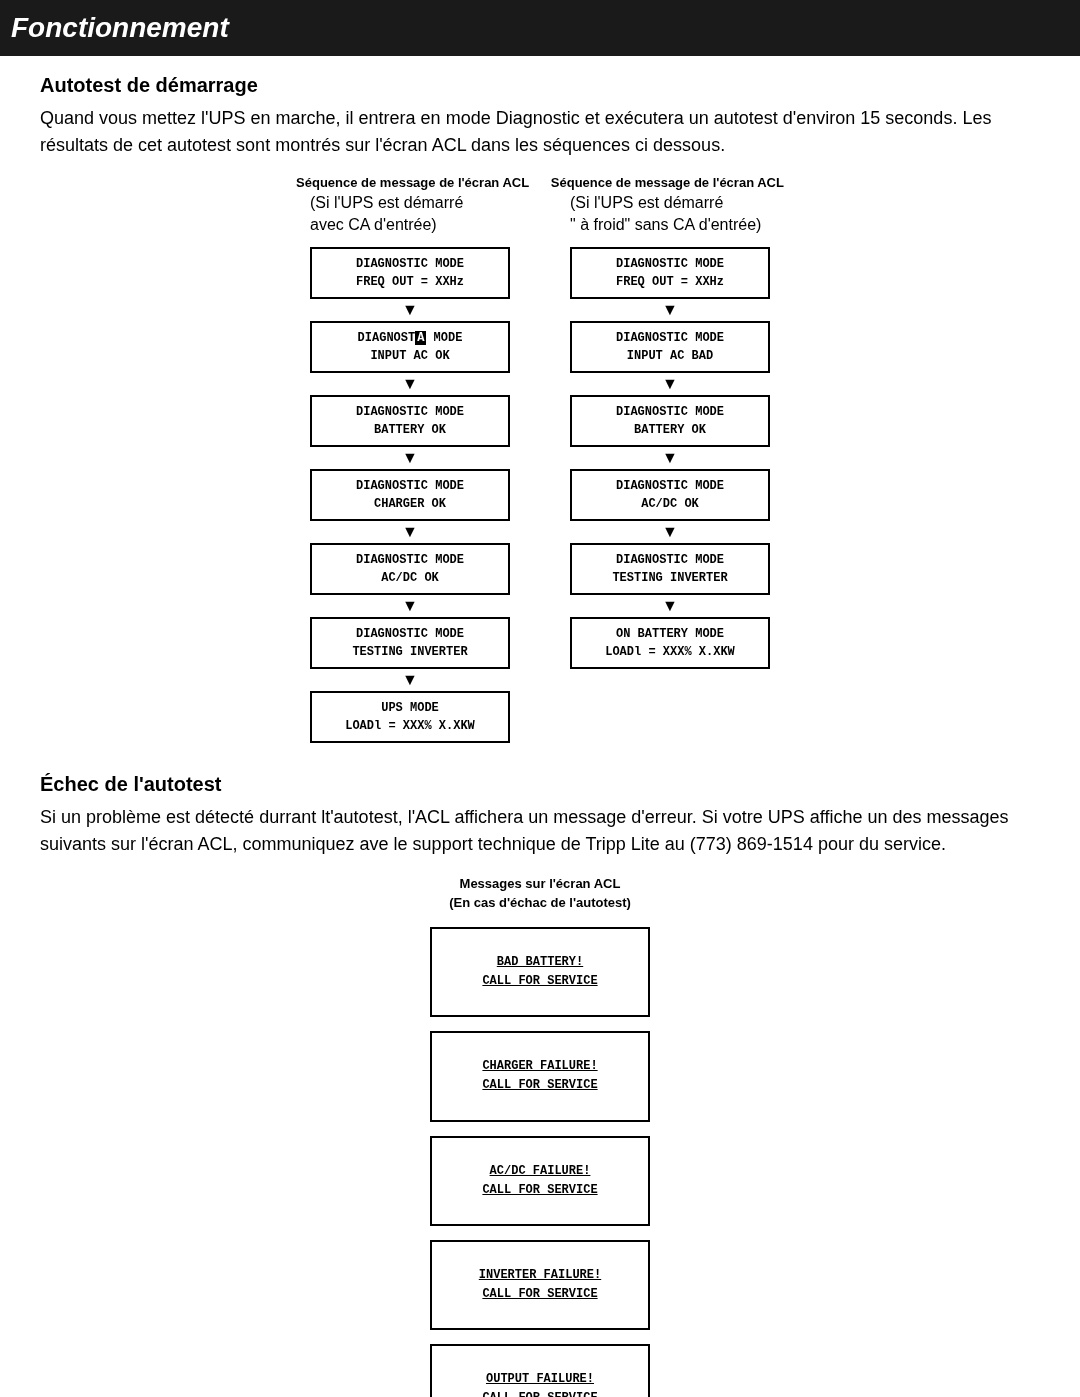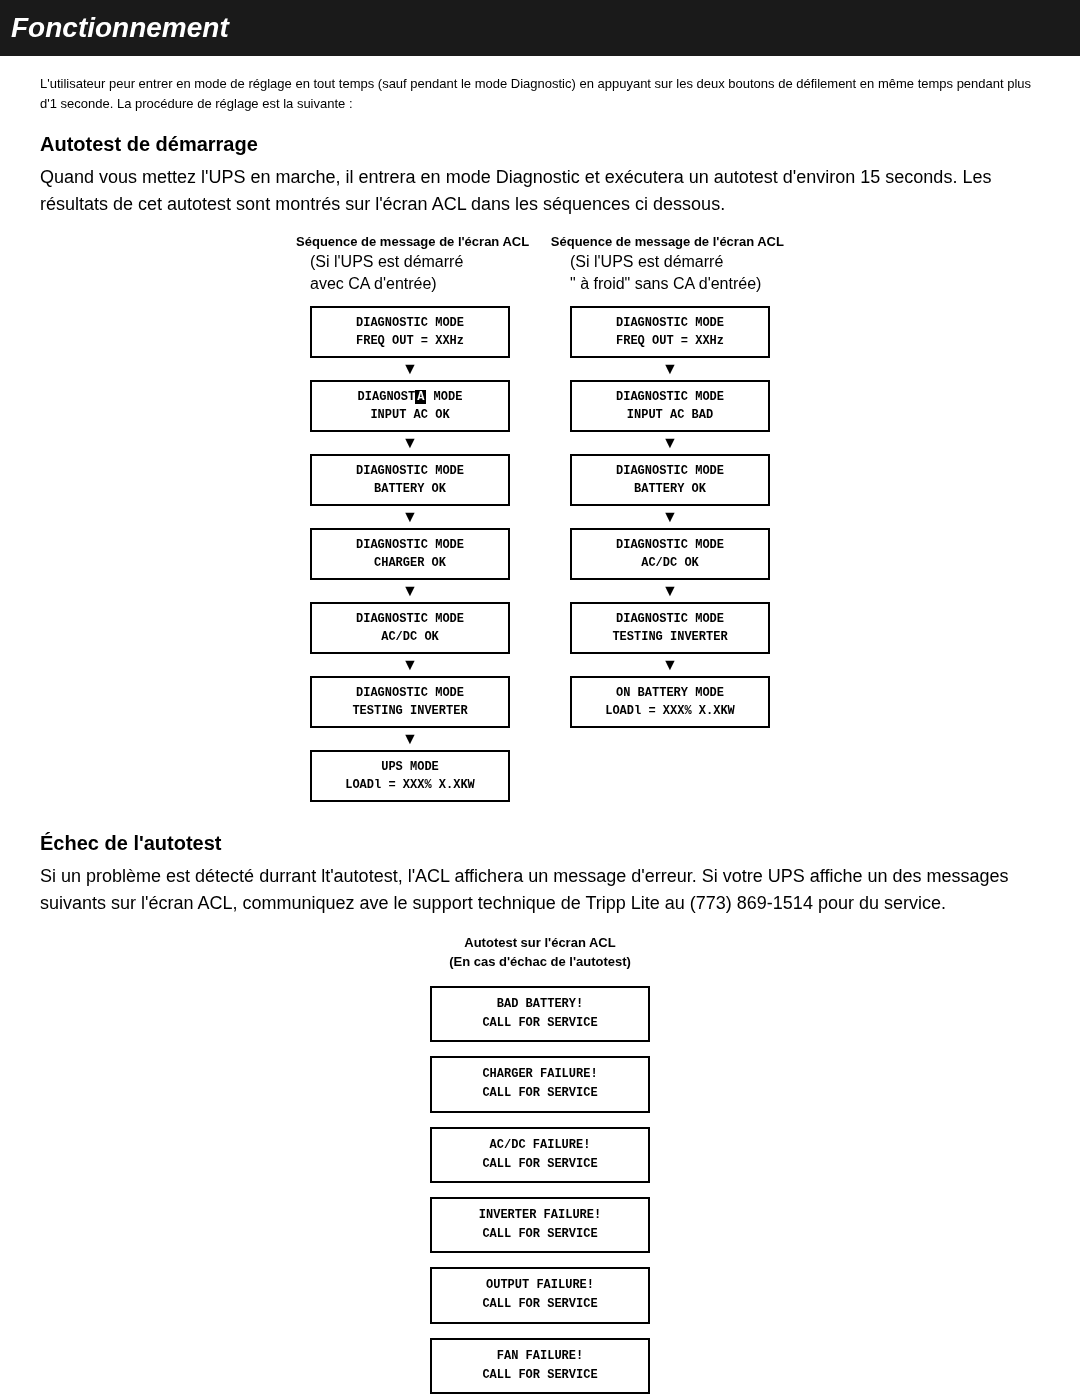--- a/index.html
+++ b/index.html
@@ -109,42 +109,42 @@
       margin-bottom: 14px;
       line-height: 1.5;
     }
 
     .error-box {
       border: 2px solid #000;
       background: #fff;
       font-family: 'Courier New', Courier, monospace;
       font-size: 12px;
       font-weight: bold;
-      padding: 7px 12px;
+      padding: 24px 12px;
       text-align: center;
       width: 220px;
       line-height: 1.6;
       margin-bottom: 14px;
+      text-decoration: underline;
     }
 
     .col-header-item {
       width: 200px;
       line-height: 1.4;
     }
   </style>
 </head>
 <body>
 
 <div class="page-header">
   <h1>Fonctionnement</h1>
 </div>
 
 <div class="page-content">
 
-  <p class="intro-text">L'utilisateur peur entrer en mode de réglage en tout temps (sauf pendant le mode Diagnostic) en appuyant sur les deux boutons de défilement en même temps pendant plus d'1 seconde. La procédure de réglage est la suivante :</p>
 
   <h2>Autotest de démarrage</h2>
   <p class="section-text">Quand vous mettez l'UPS en marche, il entrera en mode Diagnostic et exécutera un autotest d'environ 15 seconds. Les résultats de cet autotest sont montrés sur l'écran ACL dans les séquences ci dessous.</p>
 
   <div style="text-align:center; font-weight:bold; font-size:13px; margin-bottom:2px;">
     <span>Séquence de message de l'écran ACL</span>&nbsp;&nbsp;&nbsp;&nbsp;&nbsp;&nbsp;<span>Séquence de message de l'écran ACL</span>
   </div>
 
   <div style="display:flex; justify-content:center; gap:60px; margin-bottom:2px;">
     <div class="col-header-item">
@@ -230,21 +230,21 @@
 
     </div>
 
   </div>
 
   <h2>Échec de l'autotest</h2>
   <p class="section-text">Si un problème est détecté durrant lt'autotest, l'ACL affichera un message d'erreur. Si votre UPS affiche un des messages suivants sur l'écran ACL, communiquez ave le support technique de Tripp Lite au (773) 869-1514 pour du service.</p>
 
   <div class="error-messages-container">
     <div class="messages-header">
-      <span>Autotest sur l'écran ACL</span><br>
+      <span>Messages sur l'écran ACL</span><br>
       <span>(En cas d'échac de l'autotest)</span>
     </div>
 
     <div class="error-box">
       BAD BATTERY!<br>CALL FOR SERVICE
     </div>
 
     <div class="error-box">
       CHARGER FAILURE!<br>CALL FOR SERVICE
     </div>

